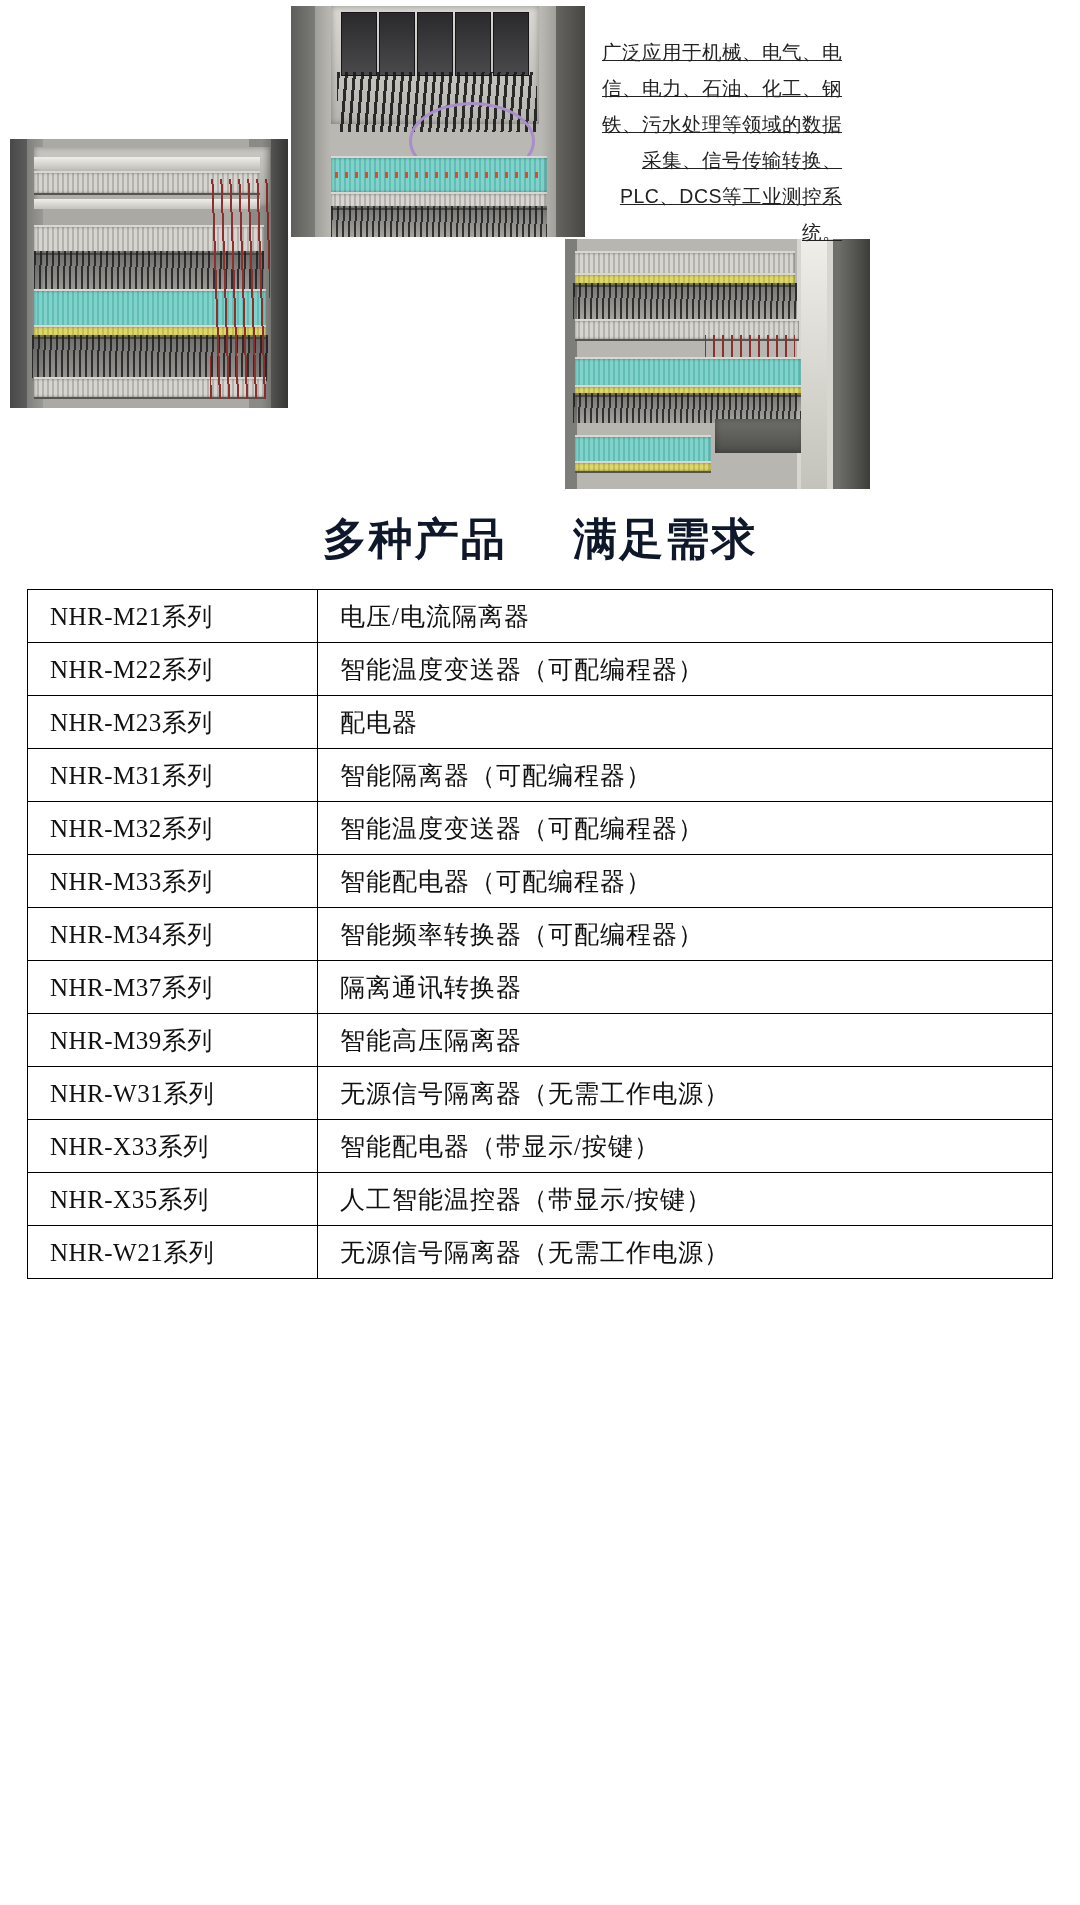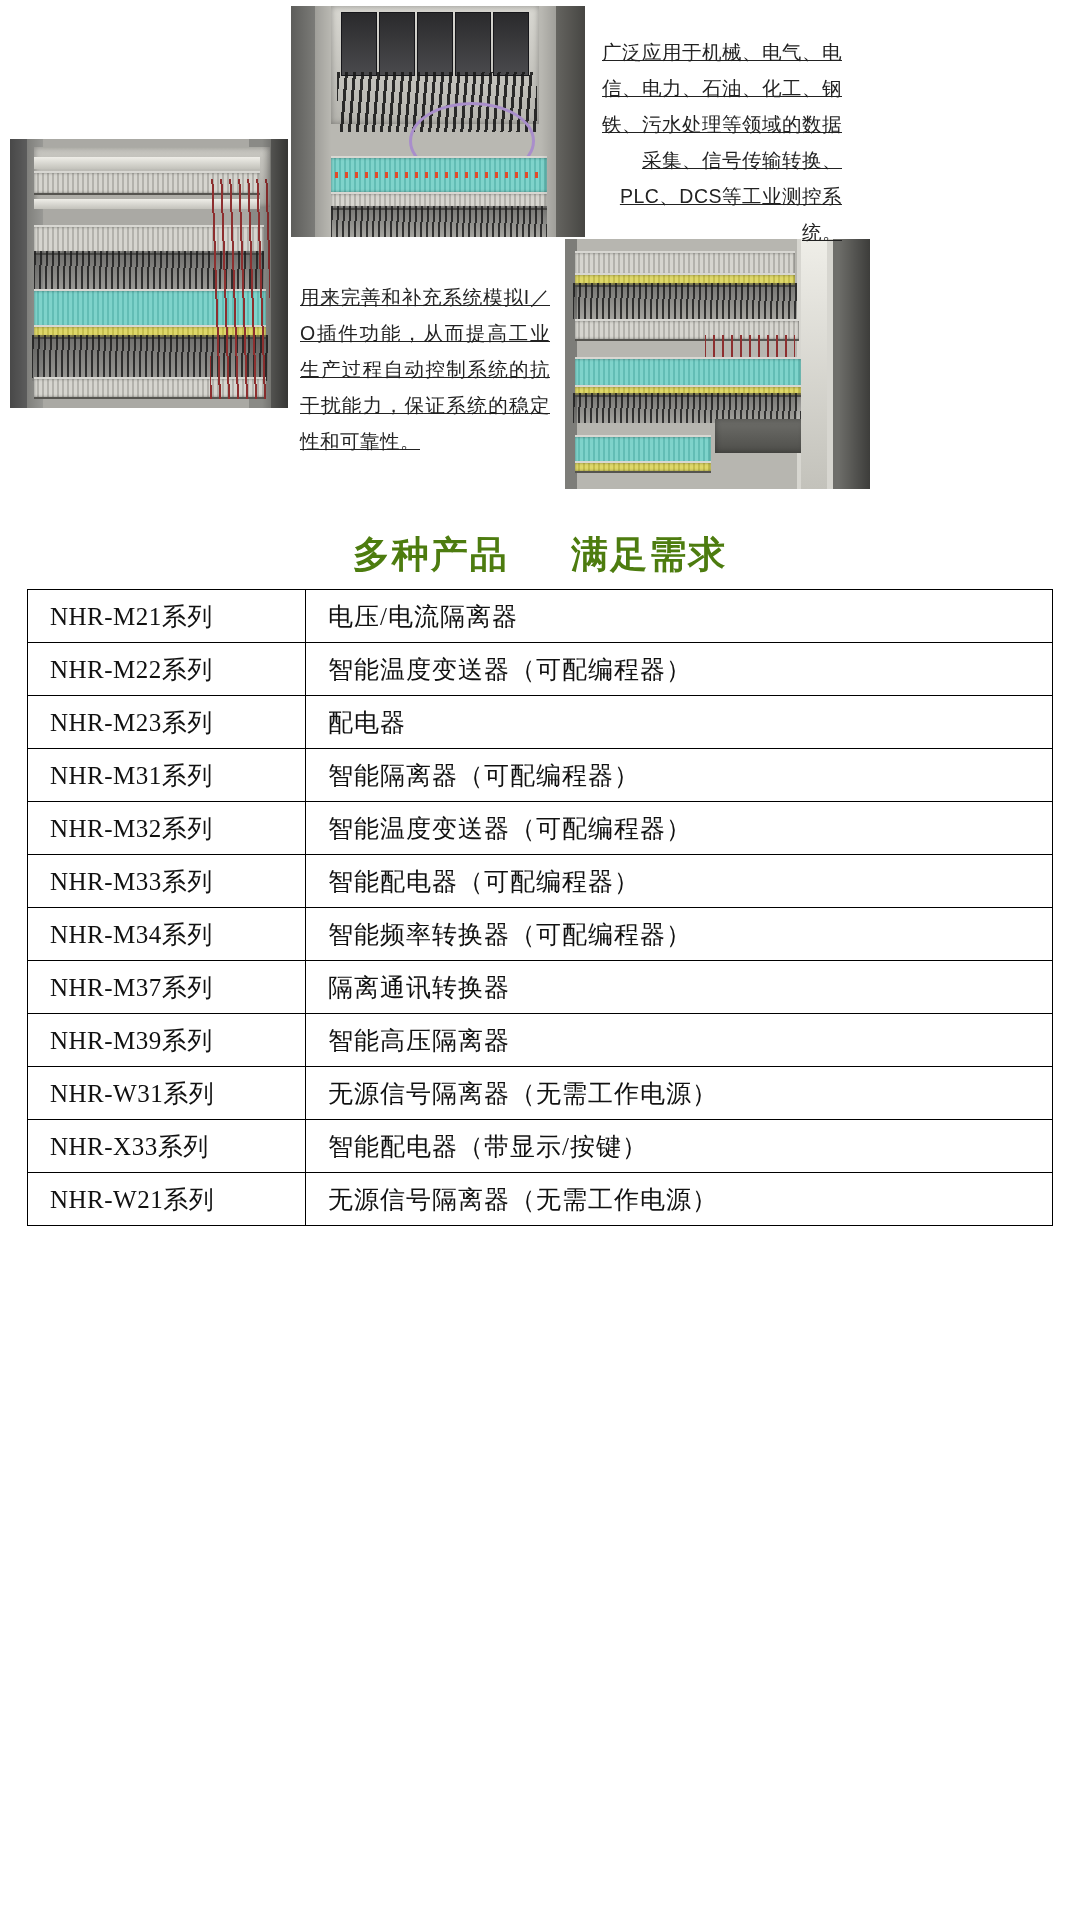--- a/index.html
+++ b/index.html
@@ -138,47 +138,47 @@
   #para-mid {
     left: 300px;
     top: 279px;
     width: 250px;
   }
 
   
   .section-title {
     position: absolute;
     left: 0;
-    top: 530px;
+    top: 510px;
     width: 1080px;
     text-align: center;
-    font-size: 37px;
+    font-size: 44px;
     font-weight: bold;
     letter-spacing: 2px;
-    color: #4d7c0f;
+    color: #0f172a;
     font-family: "Liberation Sans", sans-serif;
   }
   .section-title .gap { display: inline-block; width: 38px; }
 
   
   .table-wrap {
     position: absolute;
     left: 27px;
     top: 589px;
     width: 1026px;
   }
   table.products {
     border-collapse: collapse;
     width: 100%;
     table-layout: fixed;
   }
   table.products td {
     border: 1px solid #000;
     height: 52px;
-    padding: 0 0 0 22px;
+    padding: 0 12px 0 22px;
     font-size: 25px;
     color: #111;
     vertical-align: middle;
     white-space: nowrap;
   }
   table.products td.code {
     width: 255px;
     font-family: "Liberation Serif", serif;
     letter-spacing: .5px;
   }
@@ -245,21 +245,20 @@
       <div class="cab-panel" style="left:150px;top:180px;width:90px;height:34px;background:linear-gradient(180deg,#6e6e6a,#4e4e4a)"></div>
       <div class="term-strip" style="left:10px;top:196px;width:136px;height:26px"></div>
       <div class="term-strip yellow" style="left:10px;top:222px;width:136px;height:8px"></div>
       <div class="rail" style="left:236px;top:0;width:26px;height:250px"></div>
       <div class="vshadow" style="right:0;top:0;width:32px;height:100%;background:linear-gradient(270deg,rgba(0,0,0,.45),rgba(0,0,0,0))"></div>
     </div>
   </div>
 
   <div class="para" id="para-top">广泛应用于机械、电气、电信、电力、石油、化工、钢铁、污水处理等领域的数据采集、信号传输转换、PLC、DCS等工业测控系统。</div>
 
-  <div class="para" id="para-mid">用来完善和补充系统模拟I／O插件功能，从而提高工业生产过程自动控制系统的抗干扰能力，保证系统的稳定性和可靠性。</div>
 </div>
 
 <div class="section-title">
   <span>多种产品</span>
   <span class="gap"></span>
   <span>满足需求</span>
 </div>
 
 <div class="table-wrap">
   <table class="products">
@@ -302,18 +301,22 @@
         </tr>
       <tr>
           <td class="code">NHR-W31系列</td>
           <td class="desc">无源信号隔离器（无需工作电源）</td>
         </tr>
       <tr>
           <td class="code">NHR-X33系列</td>
           <td class="desc">智能配电器（带显示/按键）</td>
         </tr>
       <tr>
+          <td class="code">NHR-X35系列</td>
+          <td class="desc">人工智能温控器（带显示/按键）</td>
+        </tr>
+      <tr>
           <td class="code">NHR-W21系列</td>
           <td class="desc">无源信号隔离器（无需工作电源）</td>
         </tr>
     </tbody>
   </table>
 </div>
 
 </body></html>

